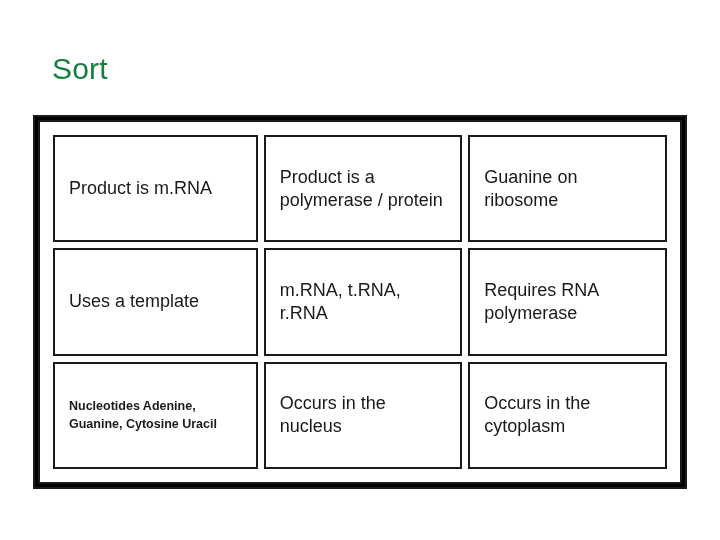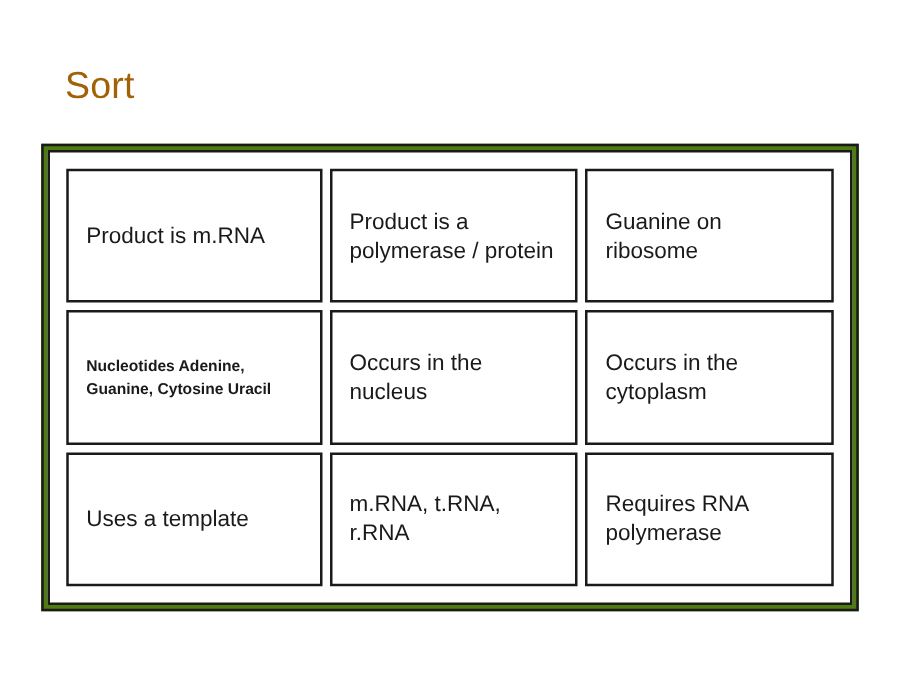--- a/index.html
+++ b/index.html
@@ -18,34 +18,34 @@
     width: 720px;
     height: 540px;
     background: #ffffff;
   }
   .slide-title {
     position: absolute;
     left: 52px;
     top: 52px;
     font-size: 30px;
     font-weight: 400;
-    color: #a16207;
+    color: #15803d;
     letter-spacing: 0.2px;
     line-height: 1.1;
   }
   .table-outer {
     position: absolute;
     left: 33px;
     top: 115px;
     width: 654px;
     height: 374px;
     border: 2px solid #1a1a1a;
     box-sizing: border-box;
     padding: 3px;
-    background: #4d7c0f;
+    background: #000000;
   }
   .table-inner {
     width: 100%;
     height: 100%;
     border: 2px solid #1a1a1a;
     box-sizing: border-box;
     padding: 7px;
     background: #ffffff;
   }
   table.sort-table {
@@ -94,38 +94,38 @@
             </td>
             <td class="col-2">
               <div class="cell-text">Product is a polymerase / protein</div>
             </td>
             <td class="col-3">
               <div class="cell-text">Guanine on ribosome</div>
             </td>
           </tr>
           <tr>
             <td class="col-1">
+              <div class="cell-text">Uses a template</div>
+            </td>
+            <td class="col-2">
+              <div class="cell-text">m.RNA, t.RNA, r.RNA</div>
+            </td>
+            <td class="col-3">
+              <div class="cell-text">Requires RNA polymerase</div>
+            </td>
+          </tr>
+          <tr>
+            <td class="col-1">
               <div class="cell-text small">Nucleotides Adenine, Guanine, Cytosine Uracil</div>
             </td>
             <td class="col-2">
               <div class="cell-text">Occurs in the nucleus</div>
             </td>
             <td class="col-3">
               <div class="cell-text">Occurs in the cytoplasm</div>
-            </td>
-          </tr>
-          <tr>
-            <td class="col-1">
-              <div class="cell-text">Uses a template</div>
-            </td>
-            <td class="col-2">
-              <div class="cell-text">m.RNA, t.RNA, r.RNA</div>
-            </td>
-            <td class="col-3">
-              <div class="cell-text">Requires RNA polymerase</div>
             </td>
           </tr>
         </tbody>
       </table>
     </div>
   </div>
 
 </div>
 
 </body></html>

